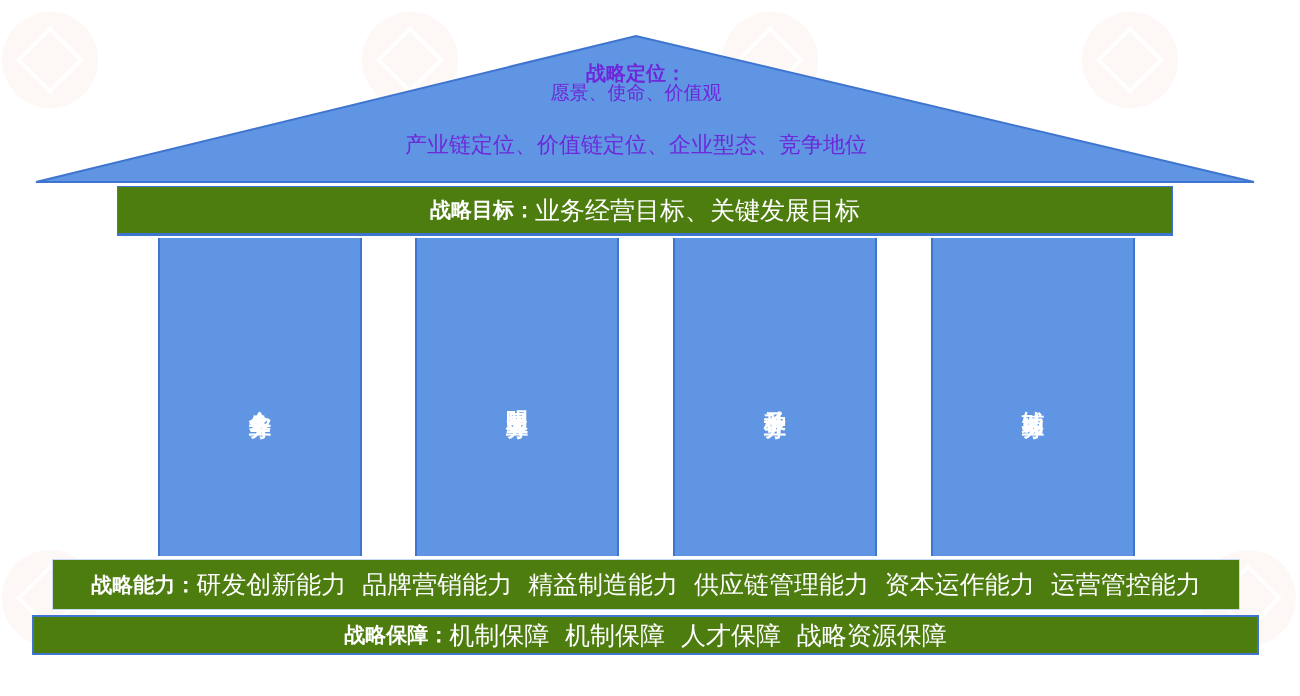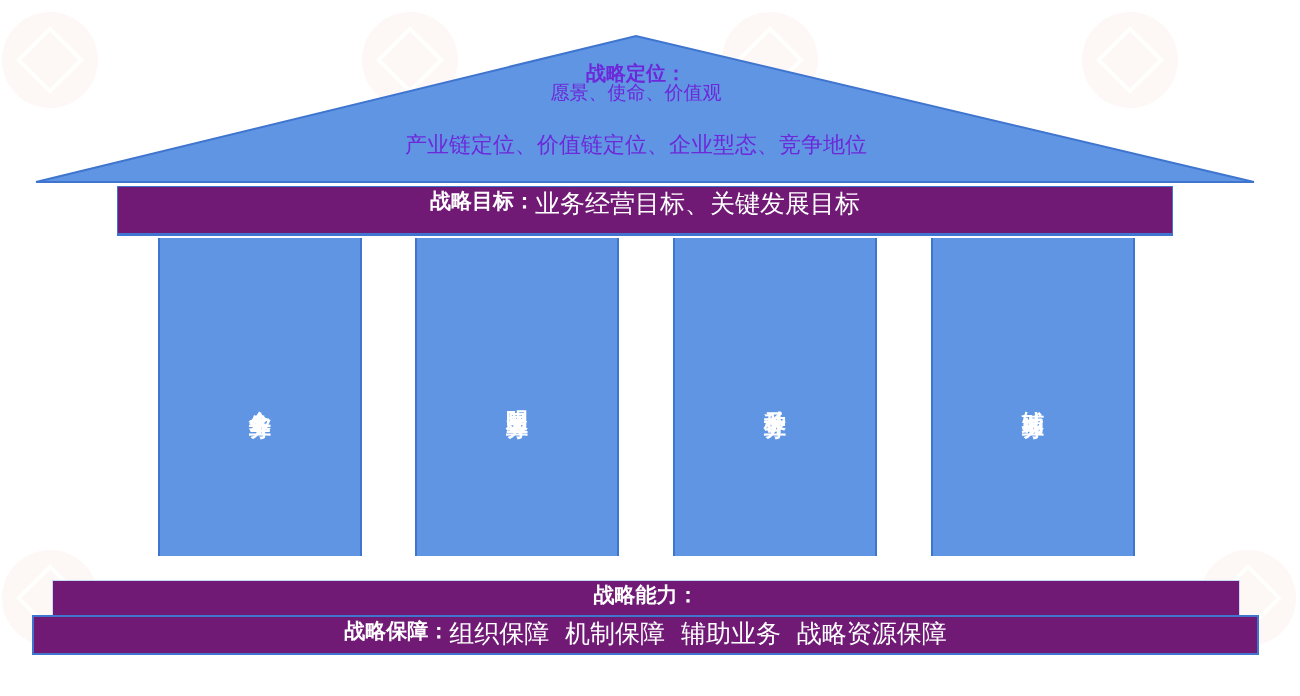--- a/index.html
+++ b/index.html
@@ -17,36 +17,36 @@
     border:4px solid rgba(255,255,255,0.9); transform:rotate(45deg); box-sizing:border-box;
   }
   .roof { position:absolute; left:0; top:0; width:1300px; height:190px; }
   .roof-text {
     position:absolute; left:336px; width:600px; text-align:center; color:#6d28d9;
   }
   .roof-title { top:60px; font-size:20px; font-weight:bold; }
   .roof-line1 { top:80px; font-size:19px; }
   .roof-line2 { top:130px; font-size:22px; }
   .box {
-    position:absolute; background:#701a75; box-sizing:border-box;
-    border:1px solid #3f75cf; color:#fff; display:flex; 
+    position:absolute; background:#4d7c0f; box-sizing:border-box;
+    border:1px solid #3f75cf; color:#fff; display:flex; align-items:center;
   }
   .box .label { font-weight:bold; font-size:21px; }
   .box .content { font-size:25px; white-space:pre; }
   .target { left:117px; top:186px; width:1056px; height:48px; justify-content:center; box-shadow:0 2px 0 #3f75cf; }
   .pillar {
     position:absolute; top:238px; width:204px; height:318px; background:#5f95e3;
     border-left:2px solid #3f75cf; border-right:2px solid #3f75cf; box-sizing:border-box;
     display:flex; align-items:center; justify-content:center;
   }
   .pillar-text {
     writing-mode:vertical-rl; text-orientation:upright; color:#fff;
     font-weight:bold; font-size:22px; letter-spacing:2px;
   }
-  .capability { left:52px; top:580px; width:1188px; height:51px; justify-content:center; border-color:#c9daf4; }
+  .capability { left:52px; top:559px; width:1188px; height:51px; justify-content:center; border-color:#c9daf4; }
   .guarantee { left:32px; top:615px; width:1227px; height:40px; justify-content:center; border:2px solid #3f75cf; }
 </style>
 </head>
 <body>
 
 <div class="wm" style="left:2px;top:12px;"></div>
 <div class="wm" style="left:362px;top:12px;"></div>
 <div class="wm" style="left:722px;top:12px;"></div>
 <div class="wm" style="left:1082px;top:12px;"></div>
 <div class="wm" style="left:2px;top:550px;"></div>
@@ -72,18 +72,19 @@
 </div>
 <div class="pillar" style="left:673px;">
   <span class="pillar-text">种子业务</span>
 </div>
 <div class="pillar" style="left:931px;">
   <span class="pillar-text">辅助业务</span>
 </div>
 
 <div class="box capability">
   <span class="label">战略能力：</span>
+  <span class="content">研发创新能力  品牌营销能力  精益制造能力  供应链管理能力  资本运作能力  运营管控能力</span>
 </div>
 
 <div class="box guarantee">
   <span class="label">战略保障：</span>
-  <span class="content">组织保障  机制保障  辅助业务  战略资源保障</span>
+  <span class="content">机制保障  机制保障  人才保障  战略资源保障</span>
 </div>
 
 </body></html>

